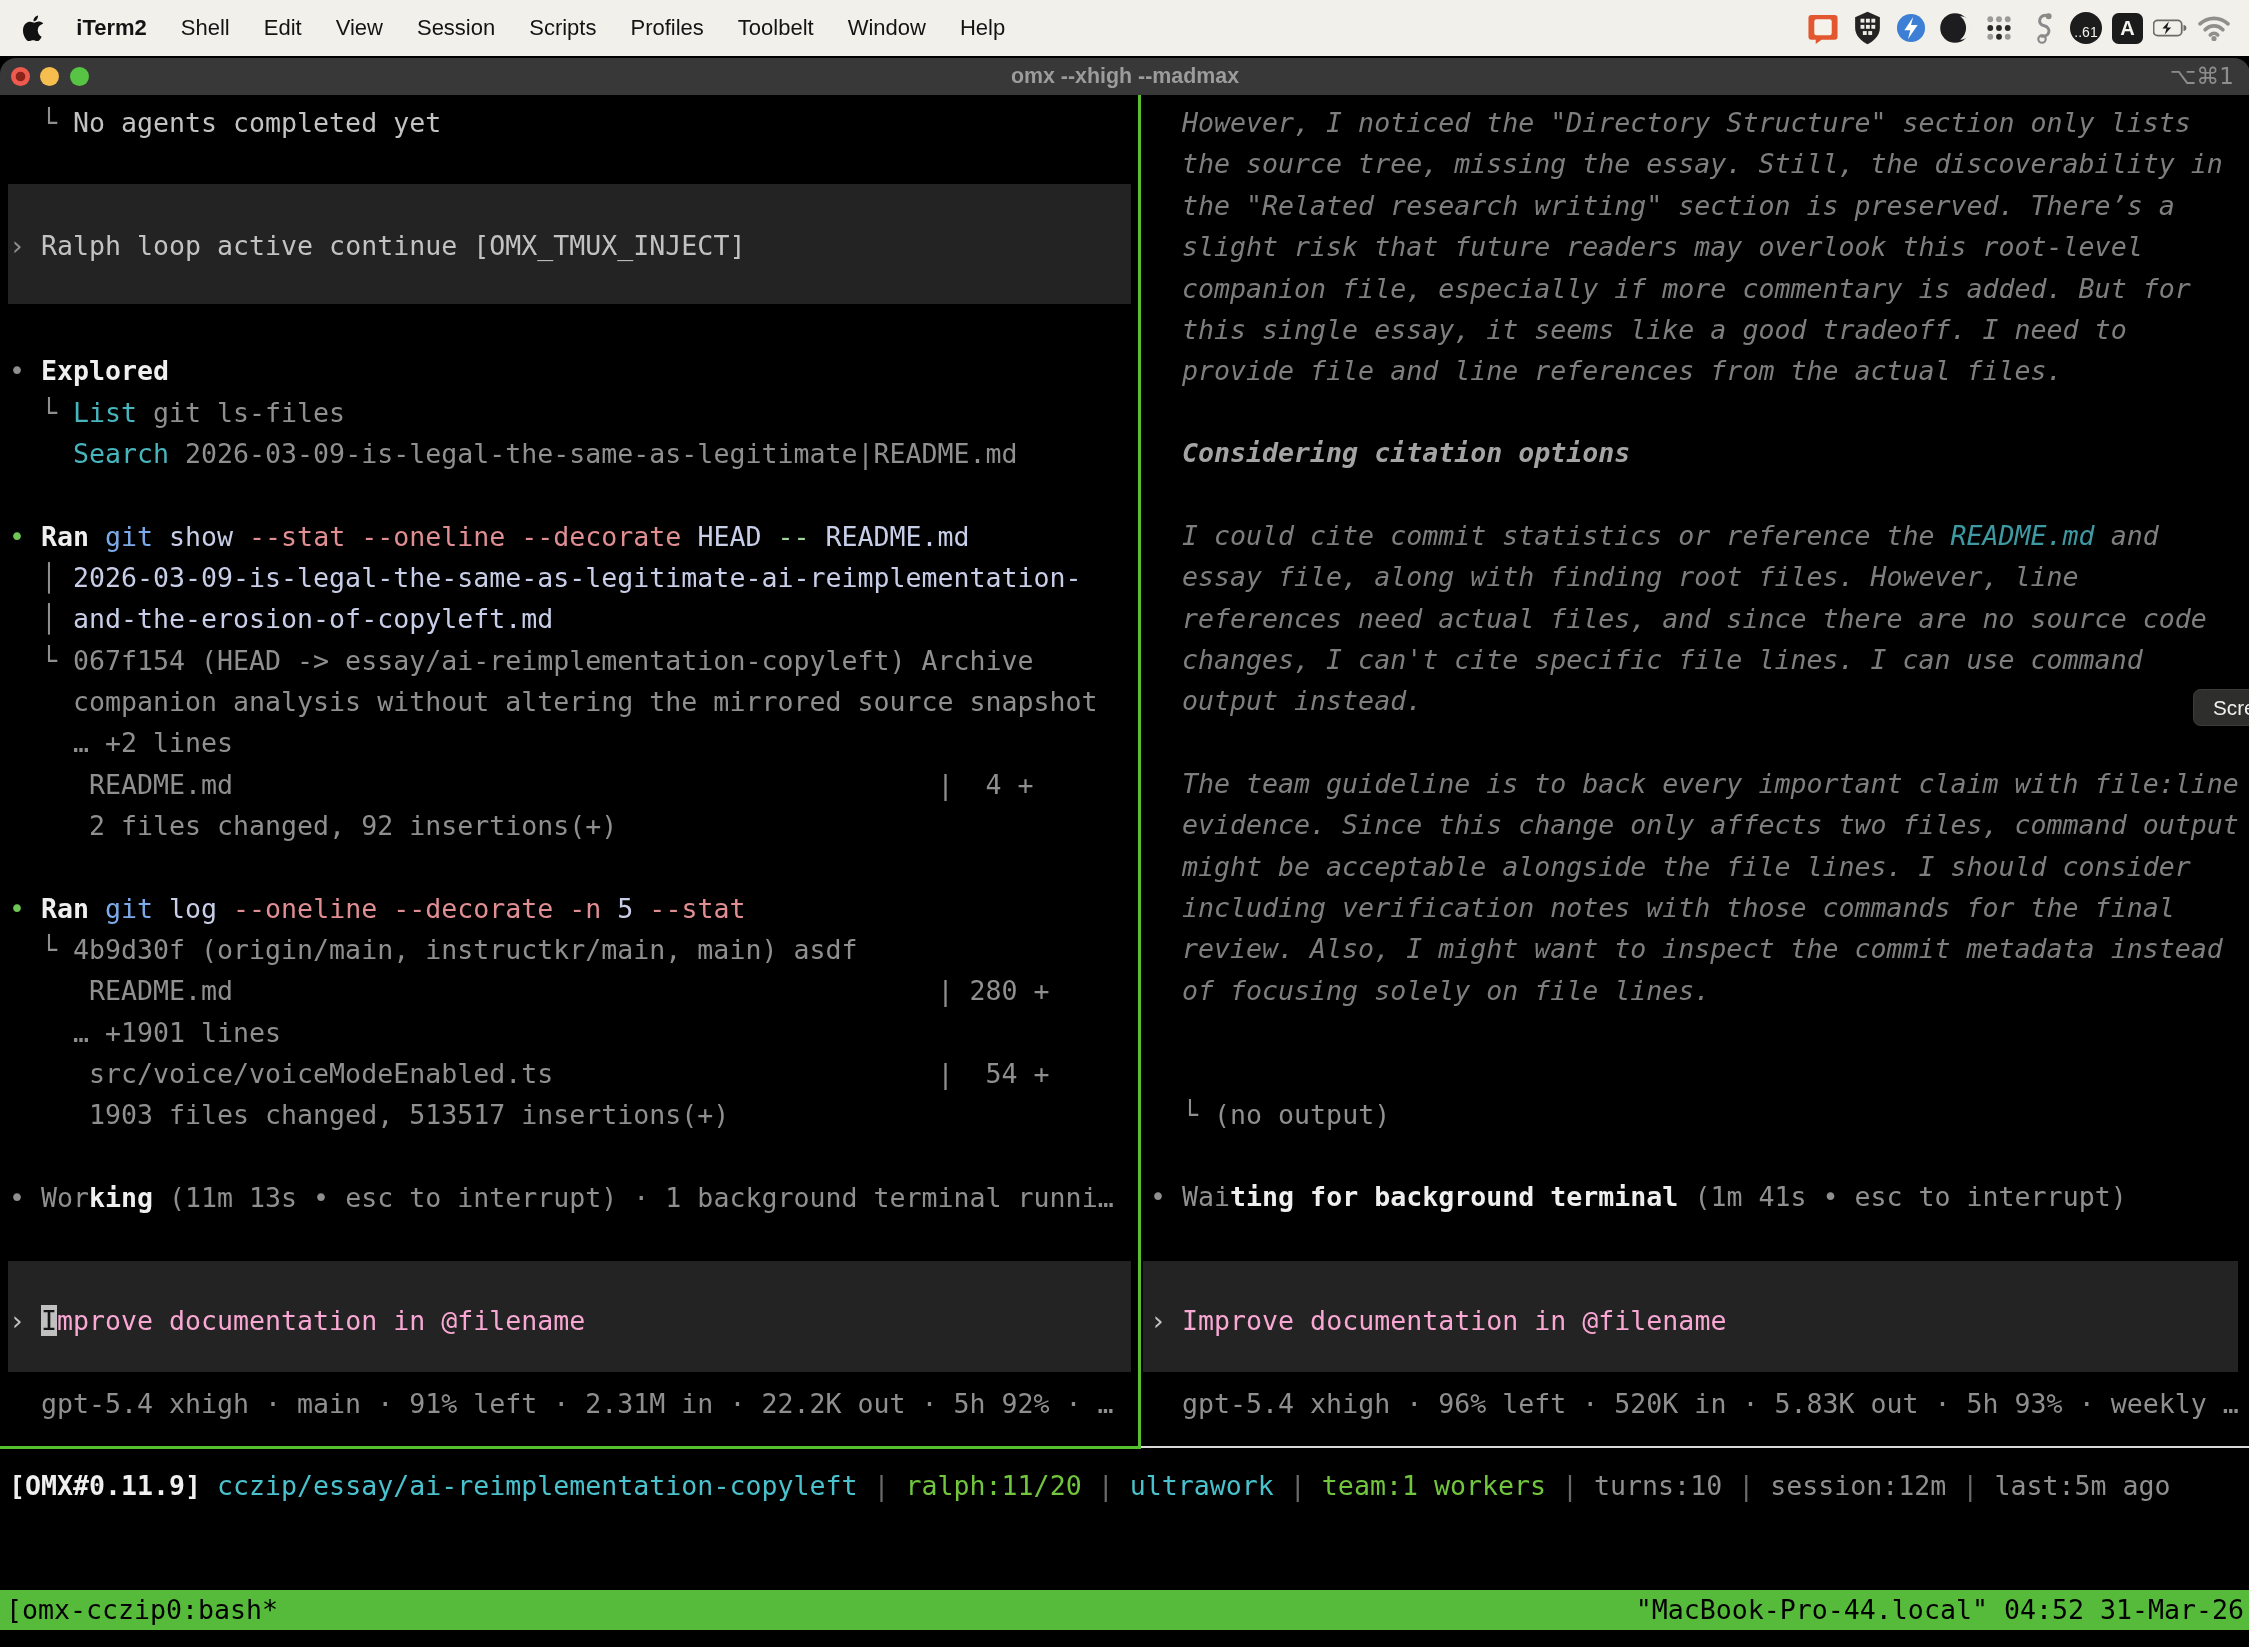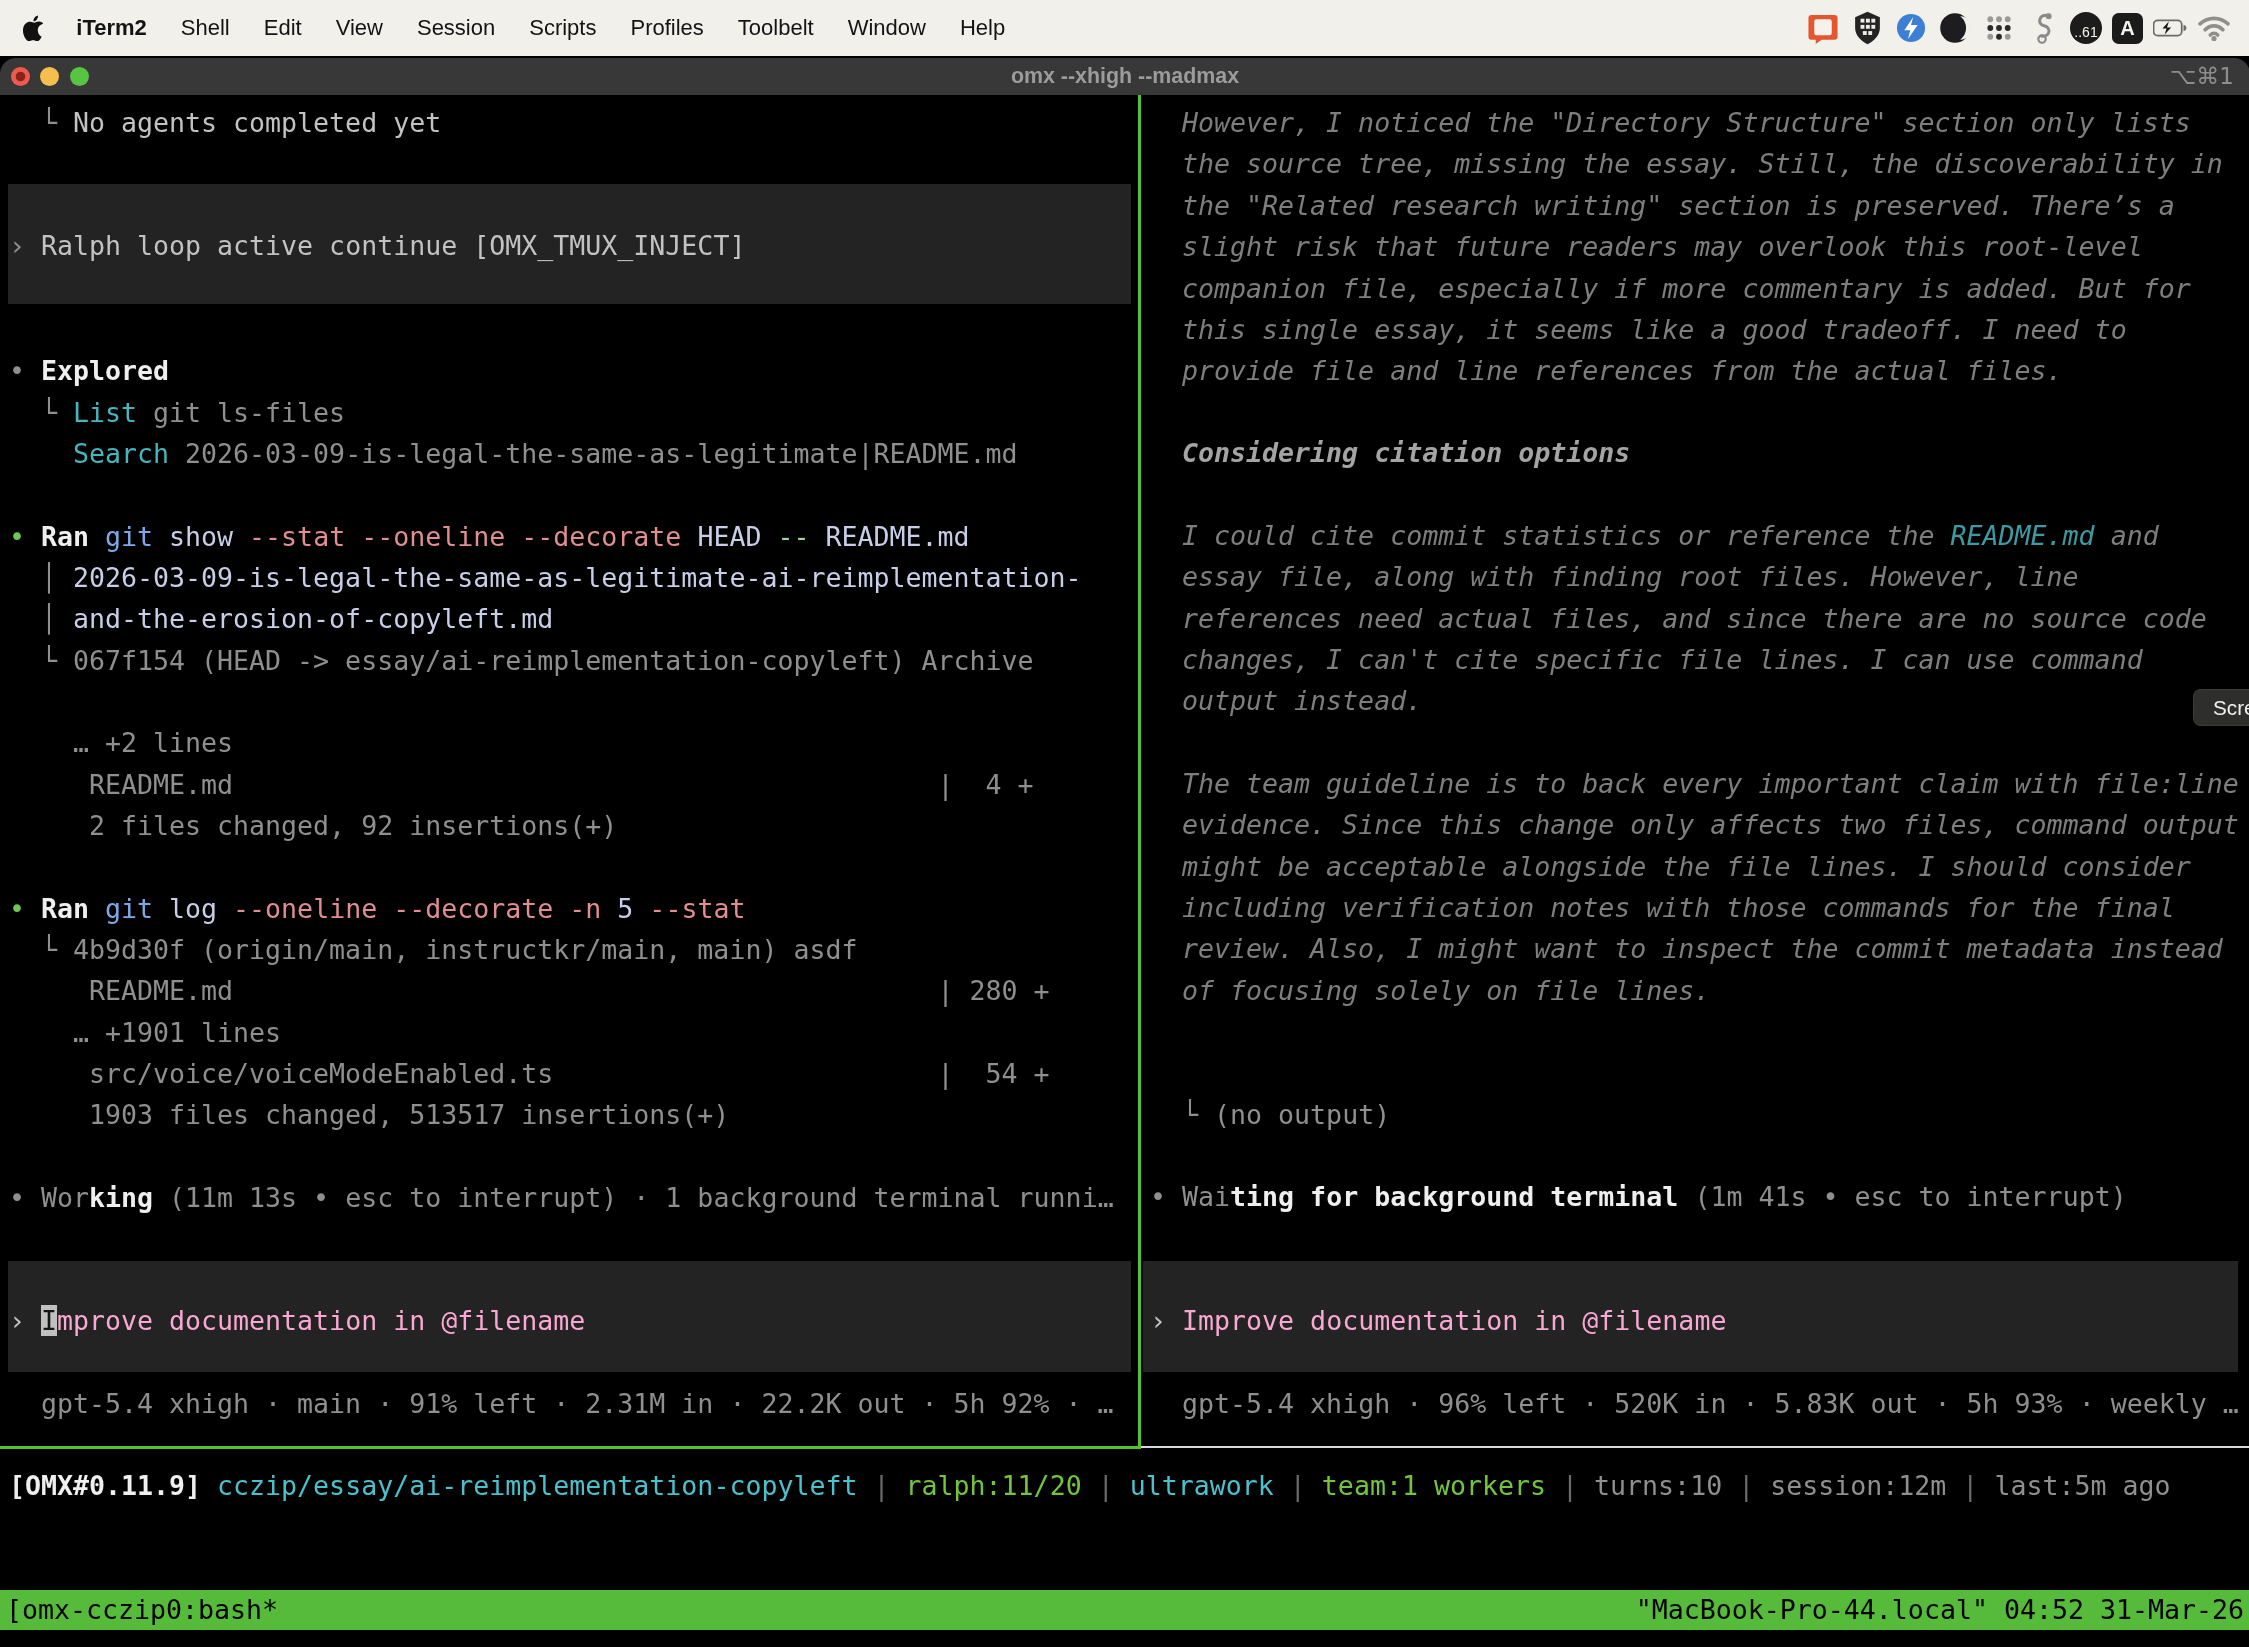--- a/index.html
+++ b/index.html
@@ -194,20 +194,21 @@
         <div class="tbox" style="left: 1143px; top: 1166px; width: 1095px; height: 111px;"></div>
         <div class="tline" style="left: 8.9px; top: 6.6px;"><span class="c-dim">  └ </span><span class="c-def">No agents completed yet</span></div>
         <div class="tline" style="left: 8.9px; top: 130px;"><span class="c-dim">› </span><span class="c-def">Ralph loop active continue [OMX_TMUX_INJECT]</span></div>
         <div class="tline" style="left: 8.9px; top: 255px;"><span class="c-dim">• </span><span class="c-wb">Explored</span></div>
         <div class="tline" style="left: 8.9px; top: 297px;"><span class="c-dim">  └ </span><span class="c-teal">List</span><span class="c-dim"> git ls-files</span></div>
         <div class="tline" style="left: 8.9px; top: 338px;"><span class="c-dim">    </span><span class="c-teal">Search</span><span class="c-dim"> 2026-03-09-is-legal-the-same-as-legitimate|README.md</span></div>
         <div class="tline" style="left: 8.9px; top: 421px;"><span class="c-grn">• </span><span class="c-wb">Ran</span><span class="c-blue"> git</span><span class="c-lav"> show</span><span class="c-pink"> --stat --oneline --decorate</span><span class="c-lav"> HEAD</span><span class="c-pgr"> --</span><span class="c-lav"> README.md</span></div>
         <div class="tline" style="left: 8.9px; top: 462px;"><span class="c-dim">  │ </span><span class="c-lav">2026-03-09-is-legal-the-same-as-legitimate-ai-reimplementation-</span></div>
         <div class="tline" style="left: 8.9px; top: 503px;"><span class="c-dim">  │ </span><span class="c-lav">and-the-erosion-of-copyleft.md</span></div>
         <div class="tline" style="left: 8.9px; top: 545px;"><span class="c-dim">  └ 067f154 (HEAD -&gt; essay/ai-reimplementation-copyleft) Archive</span></div>
+        <div class="tline" style="left: 8.9px; top: 586px;"><span class="c-dim">    companion analysis without altering the mirrored source snapshot</span></div>
         <div class="tline" style="left: 8.9px; top: 627px;"><span class="c-dim">    … +2 lines</span></div>
         <div class="tline" style="left: 8.9px; top: 669px;"><span class="c-dim">     README.md                                            |  4 +</span></div>
         <div class="tline" style="left: 8.9px; top: 710px;"><span class="c-dim">     2 files changed, 92 insertions(+)</span></div>
         <div class="tline" style="left: 8.9px; top: 793px;"><span class="c-grn">• </span><span class="c-wb">Ran</span><span class="c-blue"> git</span><span class="c-lav"> log</span><span class="c-pink"> --oneline --decorate -n</span><span class="c-lav"> 5</span><span class="c-pink"> --stat</span></div>
         <div class="tline" style="left: 8.9px; top: 834px;"><span class="c-dim">  └ 4b9d30f (origin/main, instructkr/main, main) asdf</span></div>
         <div class="tline" style="left: 8.9px; top: 875px;"><span class="c-dim">     README.md                                            | 280 +</span></div>
         <div class="tline" style="left: 8.9px; top: 917px;"><span class="c-dim">    … +1901 lines</span></div>
         <div class="tline" style="left: 8.9px; top: 958px;"><span class="c-dim">     src/voice/voiceModeEnabled.ts                        |  54 +</span></div>
         <div class="tline" style="left: 8.9px; top: 999px;"><span class="c-dim">     1903 files changed, 513517 insertions(+)</span></div>
         <div class="tline" style="left: 8.9px; top: 1082px;"><span class="c-dim">• Wor</span><span class="c-wb">king</span><span class="c-dim"> (11m 13s • esc to interrupt) · 1 background terminal runni…</span></div>

